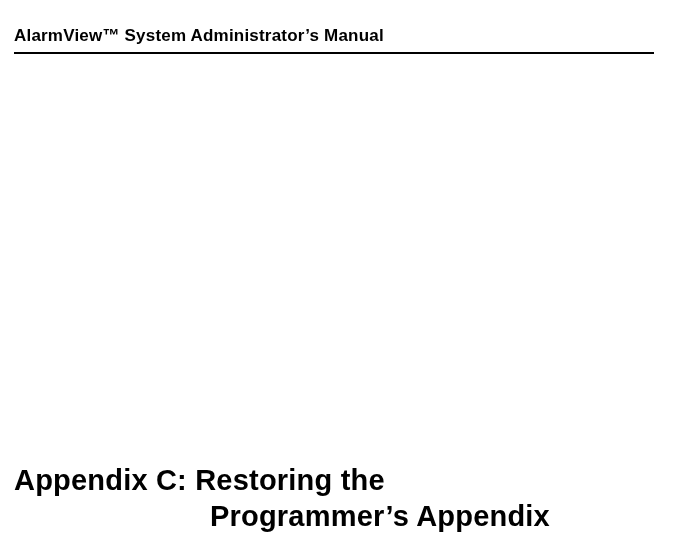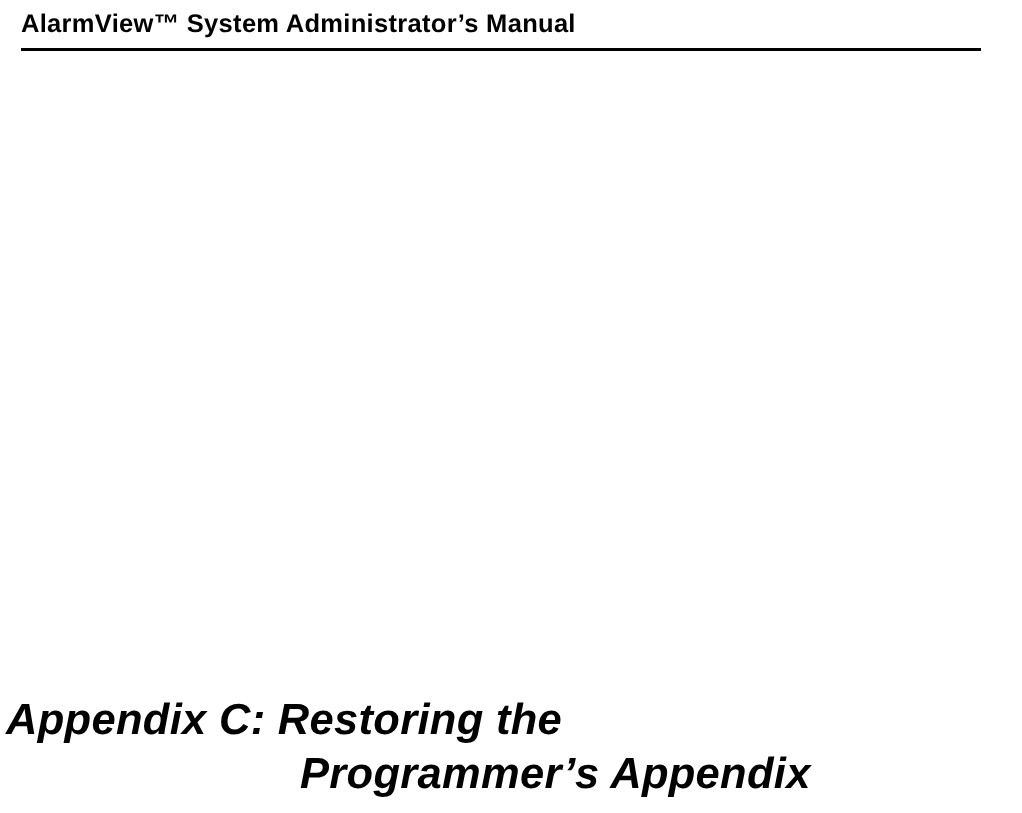--- a/index.html
+++ b/index.html
@@ -9,39 +9,38 @@
     height: 542px;
     background: #ffffff;
     font-family: Arial, Helvetica, sans-serif;
     color: #000000;
   }
   .page {
     position: relative;
     width: 680px;
     height: 542px;
     box-sizing: border-box;
-    padding: 6px 26px 0 14px;
+    padding: 26px 26px 0 14px;
   }
   .running-header {
     font-weight: bold;
     font-size: 17px;
     letter-spacing: 0.2px;
     padding-bottom: 4px;
   }
   .header-rule {
     border: none;
     border-top: 2px solid #000;
     margin: 2px 0 0 0;
   }
   .heading-block {
     position: absolute;
-    left: 4px;
+    left: 14px;
     right: 26px;
     top: 462px;
-    font-style: italic;
   }
   .heading-line {
     font-weight: bold;
     font-size: 29px;
     line-height: 1.25;
     letter-spacing: 0.2px;
   }
   .heading-line.indent {
     padding-left: 196px;
   }

